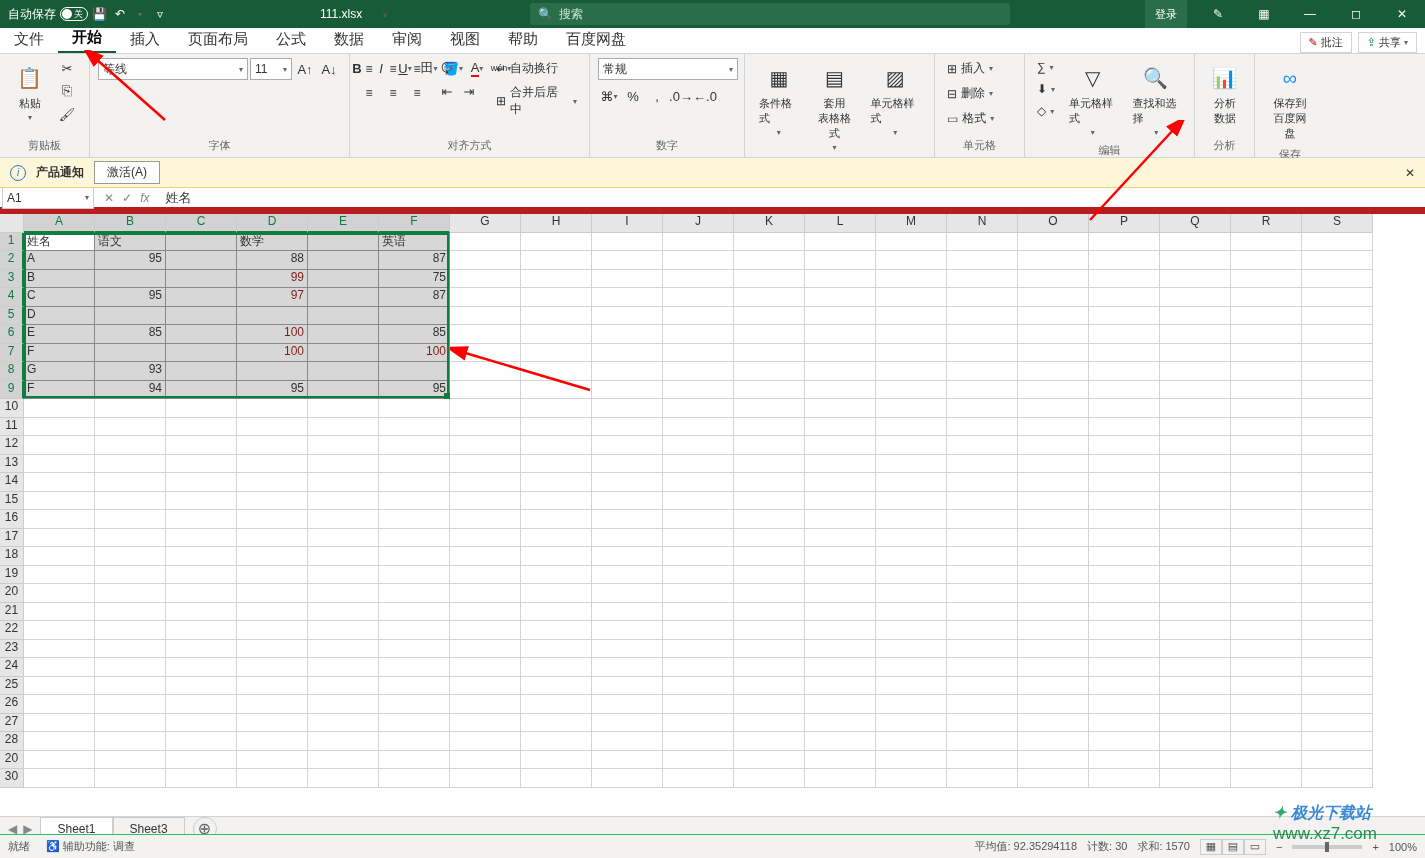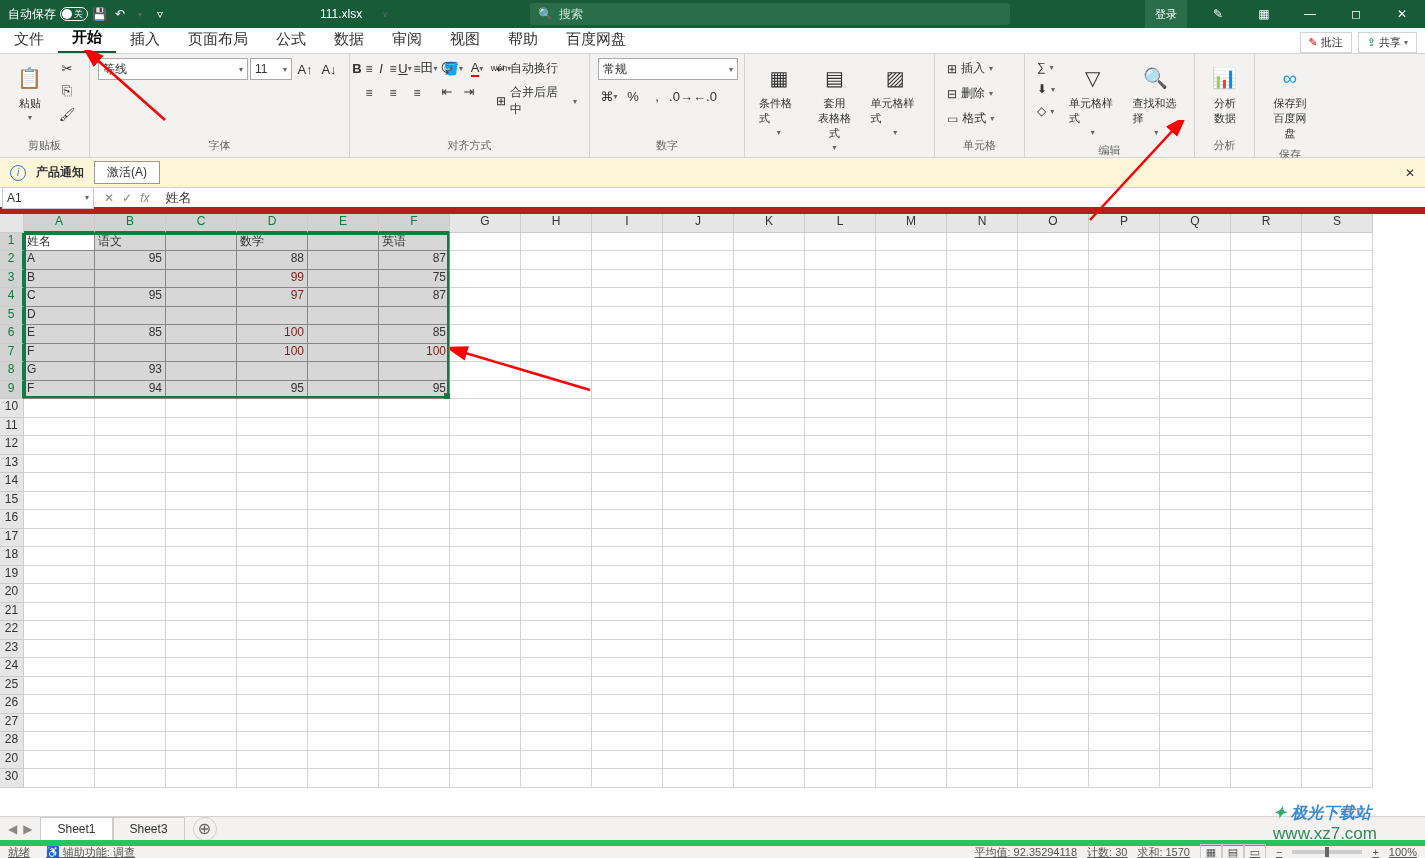--- a/index.html
+++ b/index.html
@@ -72,21 +72,21 @@
   .active-cell { background: #fff !important; }
   .sel-outline { position: absolute; border: 2px solid #107c41; pointer-events: none; }
   .sel-handle { position: absolute; width: 6px; height: 6px; background: #107c41; bottom: -3px; right: -3px; }
 
   
   .sheet-bar { position: absolute; bottom: 18px; left: 0; right: 0; height: 24px; background: #f3f2f1; border-top: 1px solid #d4d4d4; display: flex; align-items: center; }
   .nav-arrs { display: flex; padding: 0 8px; gap: 6px; color: #888; }
   .sheet-tab { padding: 4px 16px; background: #fff; border: 1px solid #ccc; border-bottom: none; font-size: 12px; cursor: pointer; }
   .sheet-tab.inactive { background: #f3f2f1; }
   .add-sheet { width: 24px; height: 24px; display: flex; align-items: center; justify-content: center; font-size: 16px; color: #666; cursor: pointer; border: 1px solid #ccc; border-radius: 50%; margin-left: 8px; }
-  .status-bar { position: absolute; bottom: 0; left: 0; right: 0; height: 18px; background: #f3f2f1; border-top: 6px solid #22c55e; display: flex; align-items: center; justify-content: space-between; padding: 0 8px; font-size: 11px; color: #555; text-decoration: underline; }
+  .status-bar { position: absolute; bottom: 0; left: 0; right: 0; height: 24px; background: #f3f2f1; border-top: 1px solid #22c55e; display: flex; align-items: center; justify-content: space-between; padding: 0 8px; font-size: 11px; color: #555; }
   .status-right { display: flex; align-items: center; gap: 10px; }
   .view-btns { display: flex; }
   .view-btn { width: 22px; height: 16px; border: 1px solid #ccc; display: flex; align-items: center; justify-content: center; }
 
   
   .arrow-svg { position: absolute; pointer-events: none; }
 
   
   .watermark { position: absolute; right: 48px; bottom: 14px; font-size: 16px; font-weight: bold; font-style: italic; color: #1976d2; opacity: 0.85; }
   .watermark .g { color: #0f9d58; }

